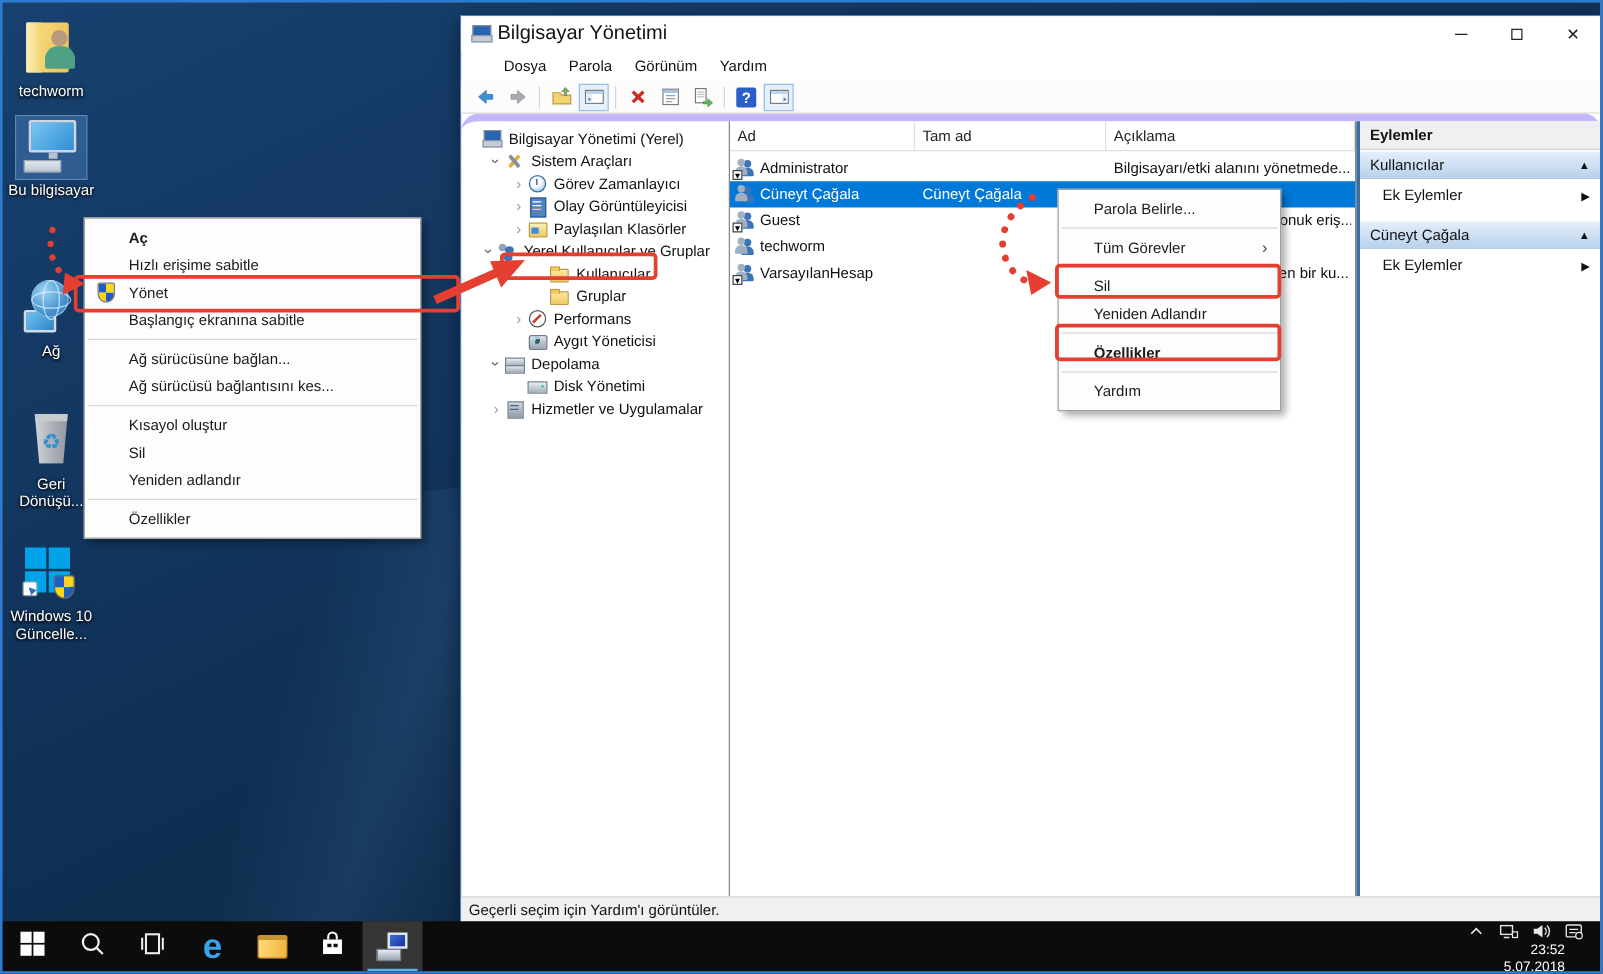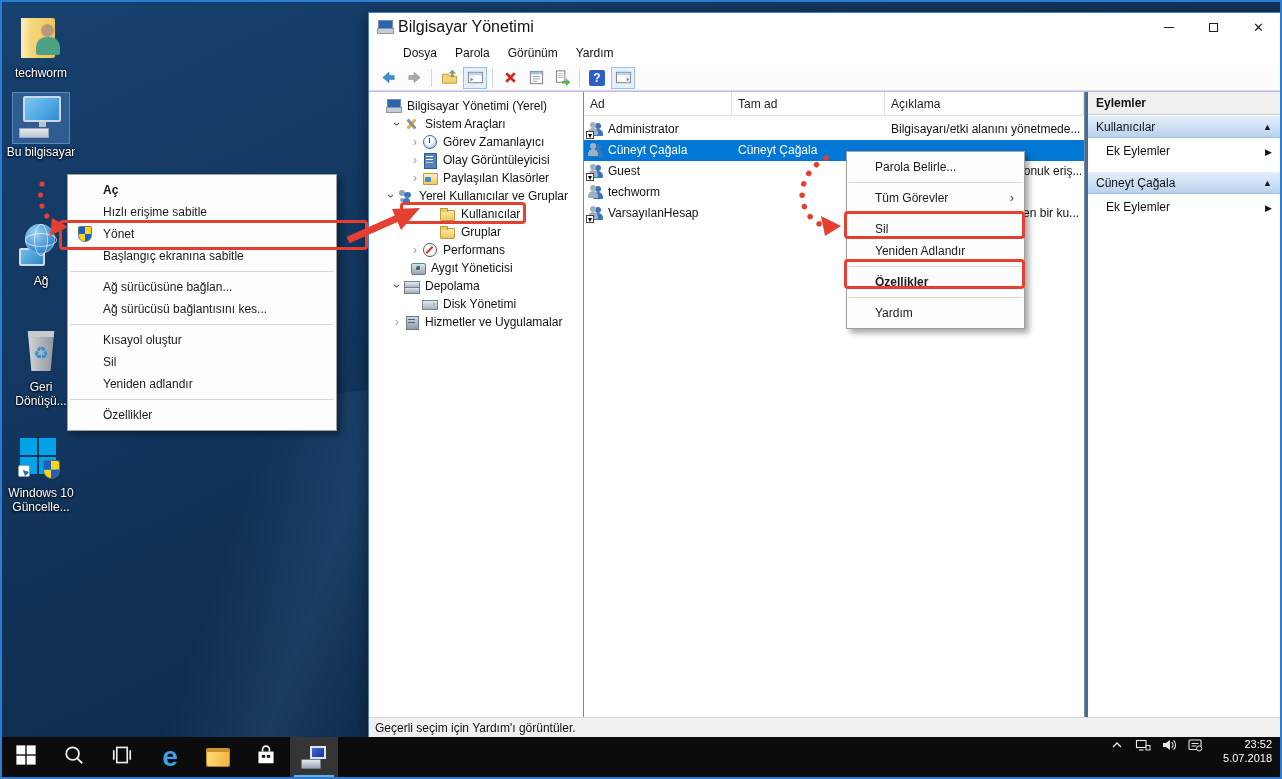--- a/index.html
+++ b/index.html
@@ -78,21 +78,21 @@
   .cap-btn .max-g { width:9px; height:9px; border:1px solid #222; }
   .cap-btn .cls-g { font-size:13px; line-height:13px; }
   #menubar { height:24px; display:flex; align-items:center; padding-left:8px; background:#fff;margin-left:17px; }
   #menubar .mb { padding:3px 9px; }
   #toolbar { height:26px; display:flex; align-items:center; padding-left:6px; background:#fcfcfc; border-bottom:1px solid #d9d9d9; }
   .tb-btn { width:24px; height:22px; display:flex; align-items:center; justify-content:center; margin:0 1px; border:1px solid transparent; }
   .tb-btn svg { width:17px; height:17px; }
   .tb-btn.toggled { background:#e6f0fb; border:1px solid #9ac0e8; }
   .tb-sep { width:1px; height:18px; background:#d5d5d5; margin:0 4px; }
   .tb-help { width:16px; height:16px; background:#2b5fc7; color:#fff; font-weight:bold; font-size:12px; display:flex; align-items:center; justify-content:center; border-radius:2px; }
-  #content { position:absolute; left:0; top:78px; width:912px; height:626px; display:flex; border-top:1px solid #c4b5fd; }
+  #content { position:absolute; left:0; top:78px; width:912px; height:626px; display:flex; border-top:6px solid #c4b5fd;border-radius:14px; }
 
   
   #tree-panel { width:215px; border-right:1px solid var(--pnl-border); padding-top:5px; overflow:hidden; }
   .tn { height:18px; display:flex; align-items:center; white-space:nowrap; }
   .tn .chev { width:12px; text-align:center; font-size:12px; }
   .tn .chev.col { color:#9b9b9b; }
   .tn .chev.exp { color:#404040; display:inline-block; transform:rotate(90deg); }
   .ti { width:15px; height:14px; position:relative; margin:0 3px 0 1px; flex:none; }
   .tn .tlabel { padding:0 3px; }
   
@@ -159,21 +159,21 @@
   .tb-app.active { background:#353535; }
   .tb-app.active::after { content:""; position:absolute; left:4px; bottom:0; width:40px; height:2px; background:#5fb2e8; }
   .tb-app svg { width:22px; height:22px; }
   .edge-g { font-size:28px; font-weight:bold; color:#3aa3e8; line-height:28px; }
   .fe-icon { position:relative; width:24px; height:19px; }
   .fe-icon::before { content:""; position:absolute; left:0; top:0; width:24px; height:19px; background:linear-gradient(#cb9430,#b07f25); border-radius:2px; }
   .fe-icon::after { content:""; position:absolute; left:1px; top:4px; width:22px; height:14px; background:linear-gradient(100deg,#ffd978,#f0b53e); border-radius:1px 1px 2px 2px; }
   .cm-icon { position:relative; width:26px; height:24px; }
   .cm-icon .scr3 { position:absolute; right:1px; top:1px; width:16px; height:13px; background:linear-gradient(135deg,#3c6fd6,#172f9e); border:2px solid #dfe5ee; }
   .cm-icon .base3 { position:absolute; left:0; bottom:0; width:20px; height:10px; background:linear-gradient(#e7ebf1,#9aa4b0); border:1px solid #70808f; border-radius:1px; }
-  #tb-right { margin-left:auto; display:flex; align-items:flex-start; padding-right:8px; }
+  #tb-right { margin-left:auto; display:flex; align-items:center; padding-right:8px;flex-direction:column; }
   .tray-ic { width:26px; display:flex; align-items:center; justify-content:center; }
   .tray-ic svg { width:16px; height:16px; }
   #clock { text-align:right; color:#fff; font-size:11px; line-height:14px; margin-left:8px; min-width:56px; }
 </style>
 </head>
 <body>
 
 <div id="screen">
 
   <div id="desktop-icons">
@@ -340,21 +340,21 @@
           <div class="tn" style="padding-left: 58px;">
             <span class="chev"></span>
             <span class="ti ti-folder"></span>
             <span class="tlabel">Gruplar</span>
           </div>
           <div class="tn" style="padding-left: 40px;">
             <span class="chev col">›</span>
             <span class="ti ti-performance"></span>
             <span class="tlabel">Performans</span>
           </div>
-          <div class="tn" style="padding-left: 28px;">
+          <div class="tn" style="padding-left: 40px;">
             <span class="chev"></span>
             <span class="ti ti-device-manager"></span>
             <span class="tlabel">Aygıt Yöneticisi</span>
           </div>
           <div class="tn" style="padding-left: 22px;">
             <span class="chev exp">›</span>
             <span class="ti ti-storage"></span>
             <span class="tlabel">Depolama</span>
           </div>
           <div class="tn" style="padding-left: 40px;">

